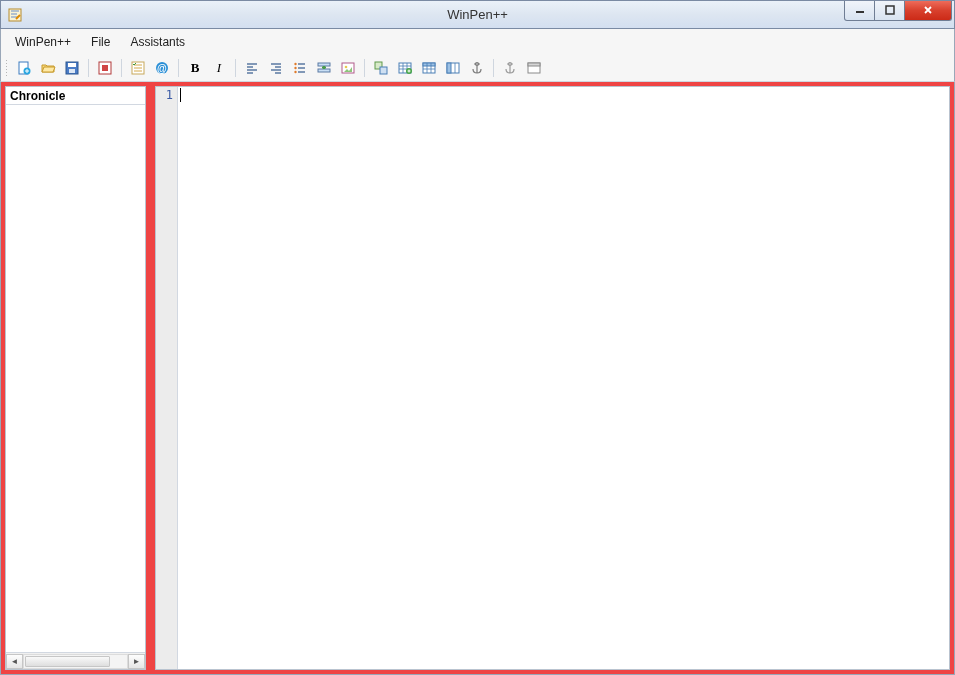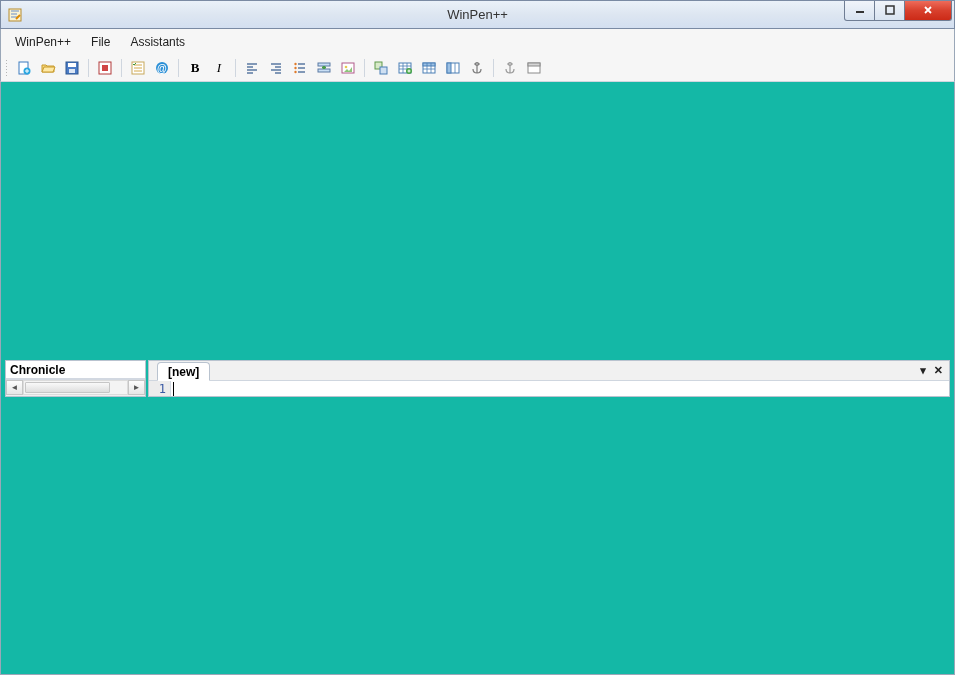--- a/index.html
+++ b/index.html
@@ -101,27 +101,26 @@
   }
   .tb-sep {
     width: 1px; height: 18px;
     background: #cfd6df;
     margin: 0 3px;
   }
   .tb-btn svg { display: block; }
   
   .content {
     flex: 1;
-    background: #14b8a6;
+    background: #ef4444;
     border: 1px solid #9aa7b8;
     border-top: none;
     display: flex;
-    gap: 2px;
+    gap: 9px;
     padding: 4px;
-    align-items: center;
   }
   .sidebar {
     width: 141px;
     background: #fff;
     border: 1px solid #b9c3cf;
     display: flex;
     flex-direction: column;
   }
   .sidebar-header {
     height: 18px;
@@ -395,27 +394,20 @@
     <div class="sidebar-scroll">
       <div class="sb-btn">◄</div>
       <div class="sb-track">
           <div class="sb-thumb"></div>
         </div>
       <div class="sb-btn">►</div>
     </div>
   </div>
 
   <div class="editor-area">
-    <div class="tabstrip">
-      <div class="tab">[new]</div>
-      <div class="tabstrip-controls">
-        <span>▾</span>
-        <span>✕</span>
-      </div>
-    </div>
     <div class="editor">
       <div class="gutter">
         <div>1</div>
       </div>
       <div class="code">
         <div class="caret"></div>
       </div>
     </div>
   </div>
 </div>

